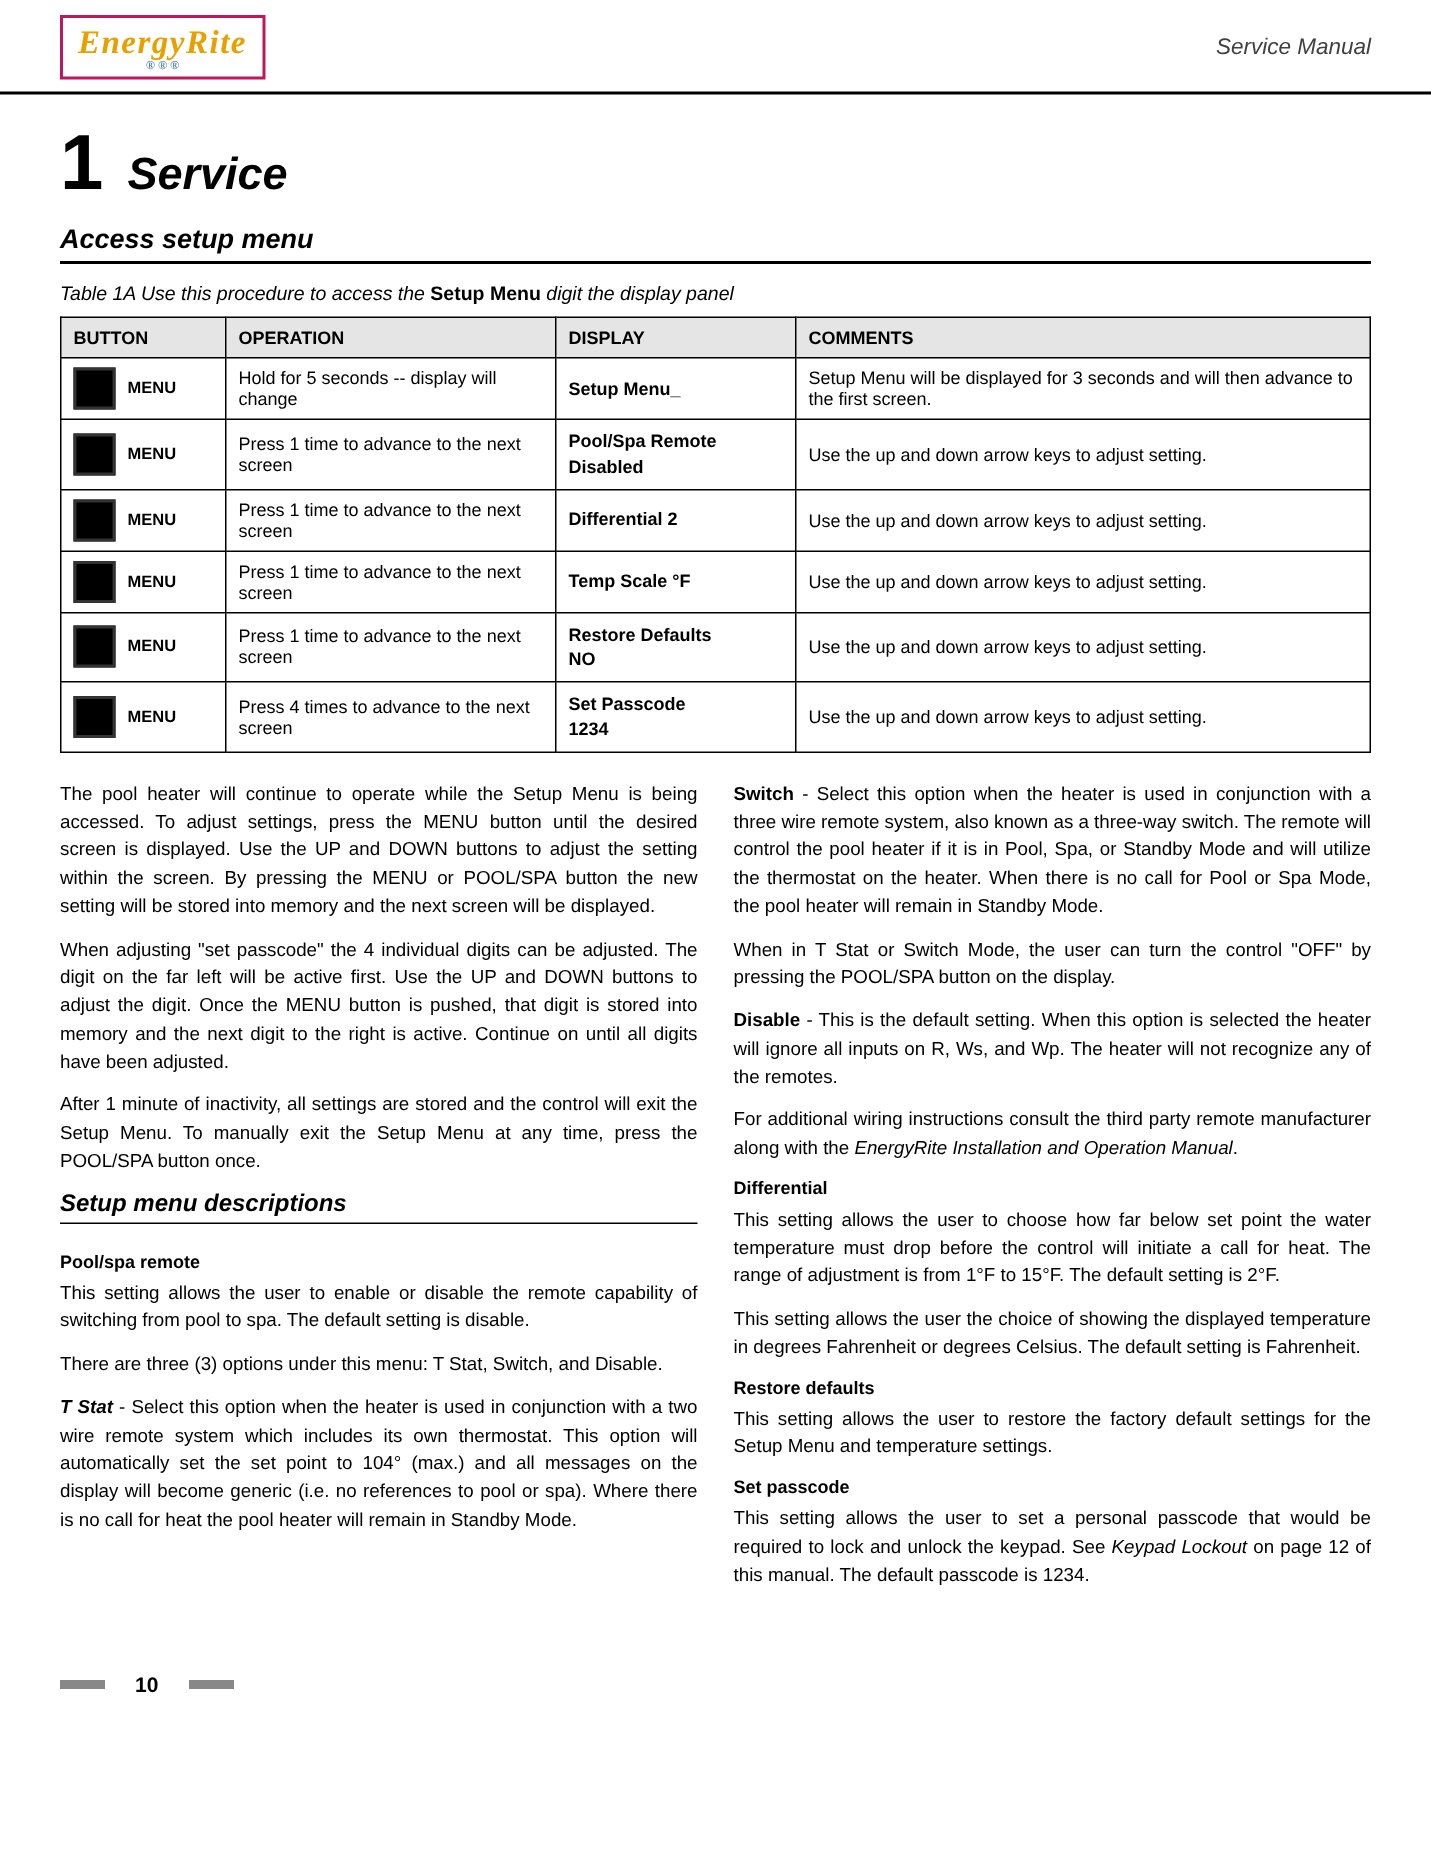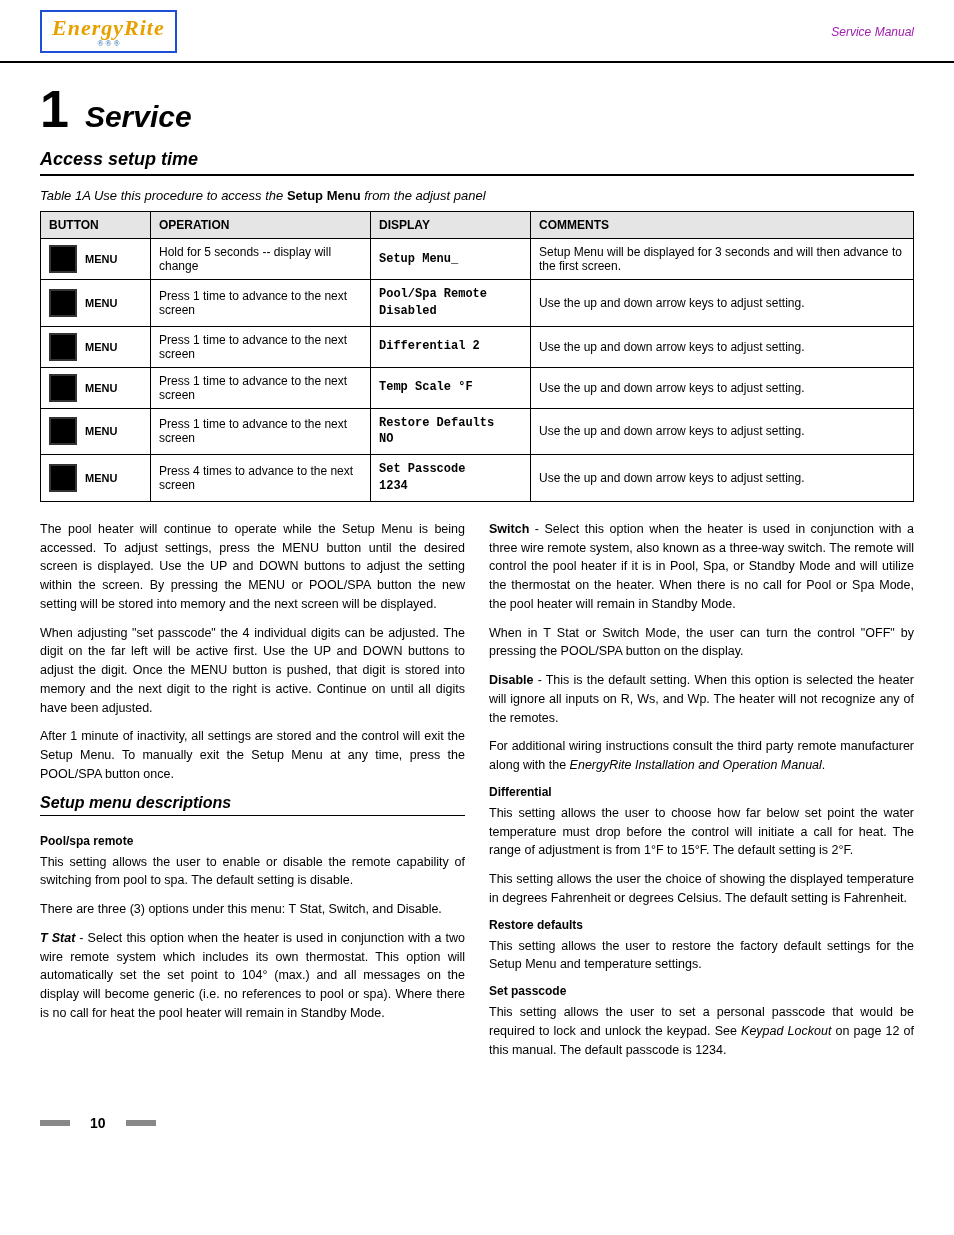--- a/index.html
+++ b/index.html
@@ -25,31 +25,31 @@
     .logo-container {
       display: flex;
       align-items: center;
     }
     .logo-text {
       font-size: 22px;
       font-weight: bold;
       font-style: italic;
       color: #1a5fa8;
       font-family: Georgia, serif;
-      border: 2px solid #1d4ed8;
+      border: 2px solid #be185d;
       padding: 3px 10px;
       letter-spacing: 1px;
     }
     .logo-text span {
       color: #e8a000;
     }
     .service-manual-text {
-      font-size: 12px;
-      font-style: italic;
-      color: #a21caf;
+      font-size: 15px;
+      font-style: italic;
+      color: #404040;
     }
 
     
     .main-content {
       padding: 20px 40px 20px 40px;
     }
 
     
     .chapter-heading {
       display: flex;
@@ -141,21 +141,21 @@
       flex-shrink: 0;
     }
     .menu-label {
       font-size: 11px;
       font-weight: bold;
       white-space: nowrap;
     }
 
     
     .display-text {
-      font-family: Liberation Mono, monospace;
+      font-family: Liberation Sans, sans-serif;
       font-size: 12px;
       font-weight: bold;
       line-height: 1.4;
     }
 
     
     .body-columns {
       display: grid;
       grid-template-columns: 1fr 1fr;
       gap: 24px;
@@ -222,24 +222,24 @@
   <div class="service-manual-text">Service Manual</div>
 </div>
 
 <div class="main-content">
 
   <div class="chapter-heading">
     <span class="chapter-number">1</span>
     <span class="chapter-title">Service</span>
   </div>
 
-  <div class="section-heading">Access setup time</div>
+  <div class="section-heading">Access setup menu</div>
 
   <p class="table-caption">
-    <em><span>Table 1A Use this procedure to access the </span><strong>Setup Menu</strong><span> from the adjust panel</span></em>
+    <em><span>Table 1A Use this procedure to access the </span><strong>Setup Menu</strong><span> digit the display panel</span></em>
   </p>
 
   <table class="setup-table">
     <thead>
       <tr>
         <th class="col-button">BUTTON</th>
         <th class="col-operation">OPERATION</th>
         <th class="col-display">DISPLAY</th>
         <th class="col-comments">COMMENTS</th>
       </tr>

